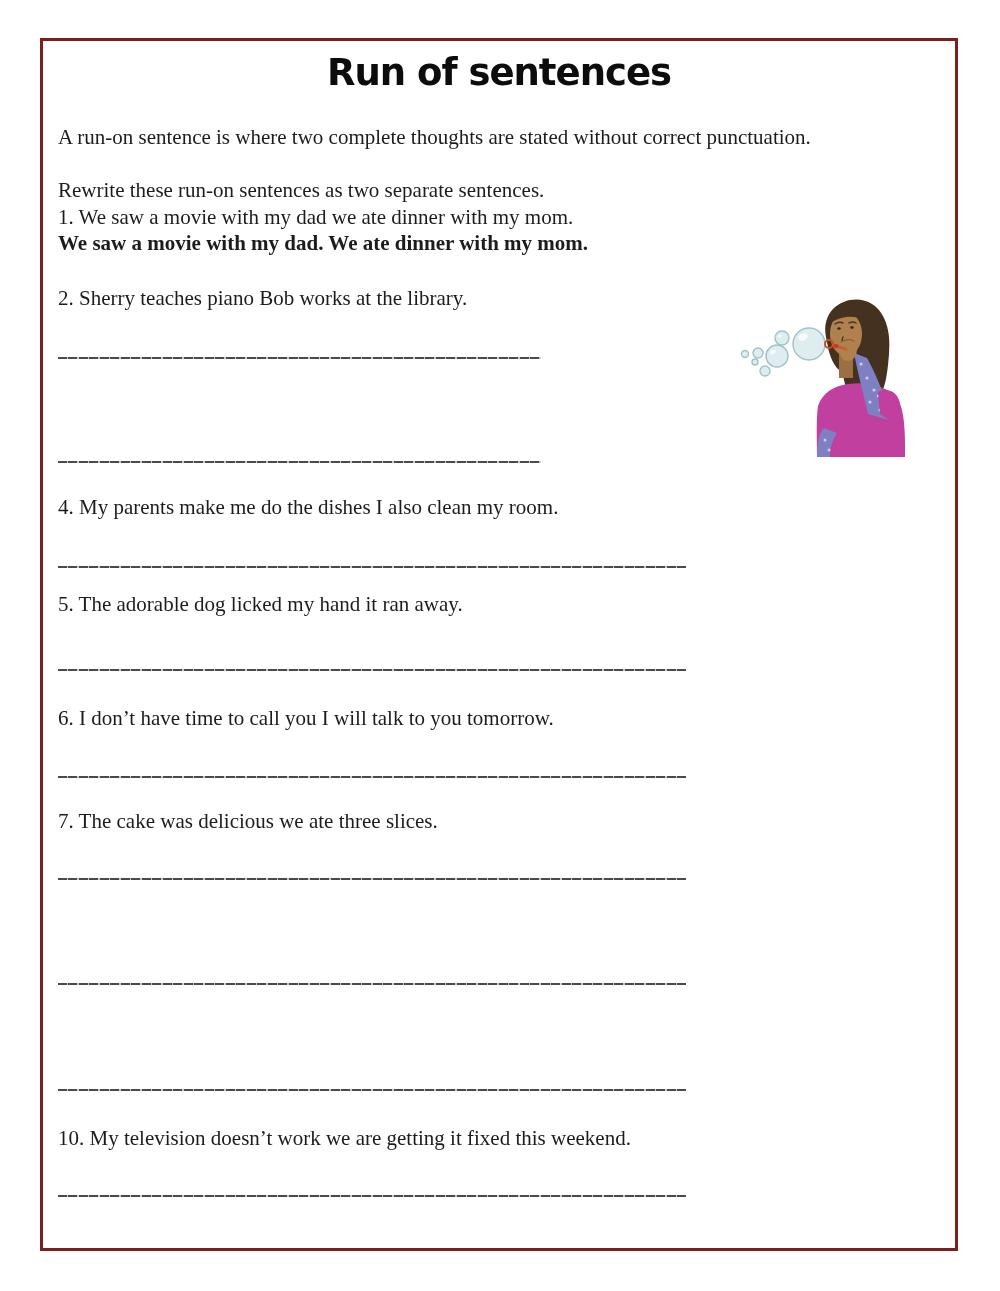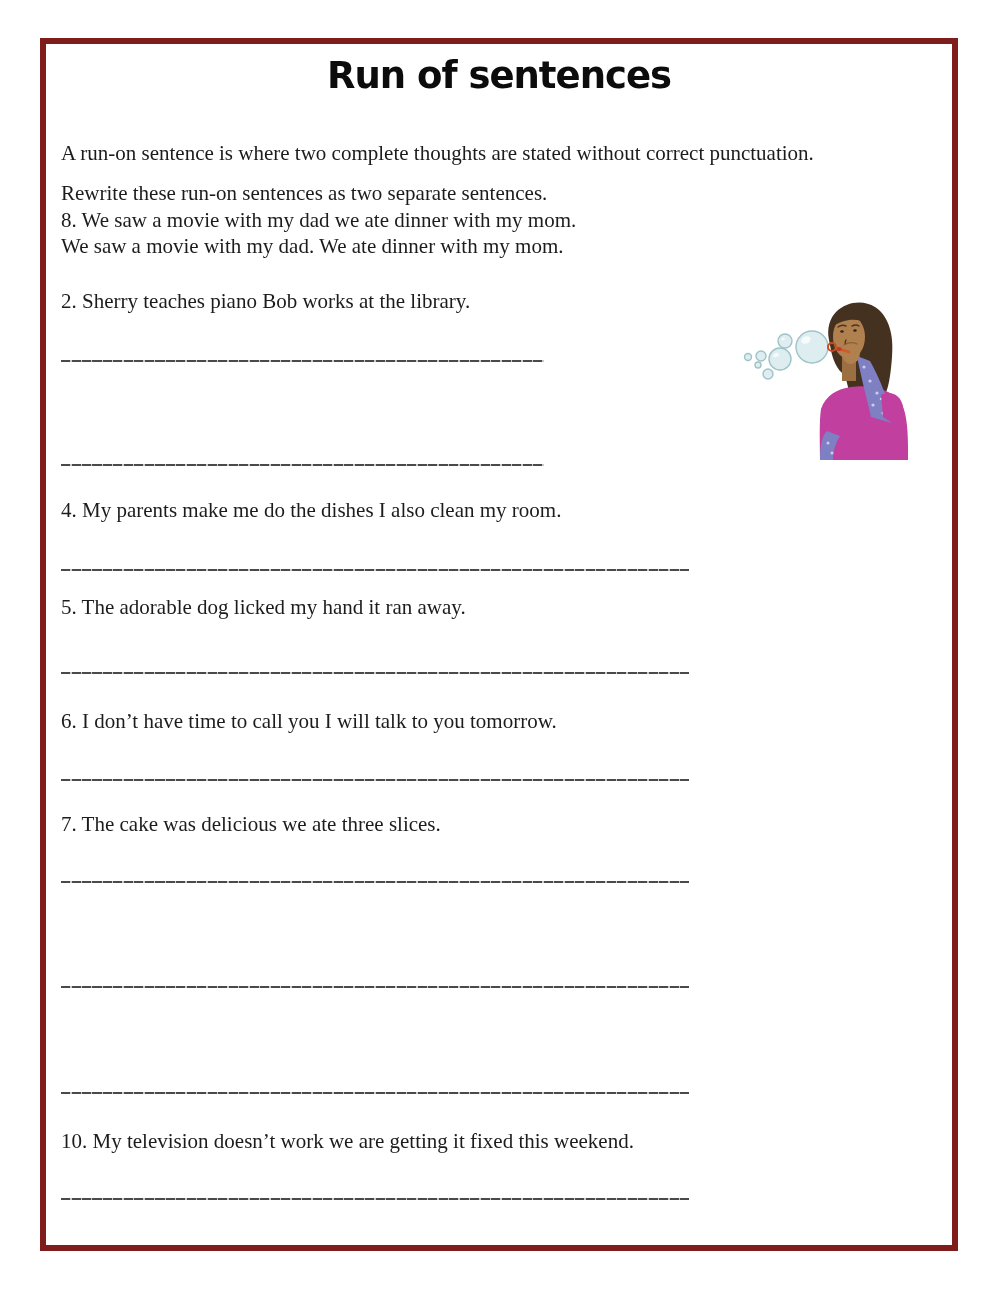--- a/index.html
+++ b/index.html
@@ -13,21 +13,21 @@
     position: relative;
     font-family: "Liberation Serif", serif;
     color: #1c1c1c;
   }
   .page {
     position: absolute;
     left: 40px;
     top: 38px;
     width: 918px;
     height: 1213px;
-    border: 6px solid #7f1d1d;
+    border: 3px solid #7f1d1d;
     box-sizing: border-box;
     background: #ffffff;
   }
   .title {
     position: absolute;
     top: 10px;
     left: 0;
     width: 100%;
     text-align: center;
     font-family: "DejaVu Sans", sans-serif;
@@ -36,21 +36,21 @@
     letter-spacing: -1px;
     color: #0c0c0c;
   }
   .t {
     position: absolute;
     left: 15px;
     font-size: 21px;
     line-height: 26px;
     white-space: nowrap;
   }
-  .bold { font-weight: normal; }
+  .bold { font-weight: bold; }
   .blank {
     position: absolute;
     left: 15px;
     height: 2px;
     background: repeating-linear-gradient(90deg, #4a4a4a 0 9px, #c9c9c9 9px 10.5px);
   }
   .blank.short { width: 483px; }
   .blank.long  { width: 628px; }
   .illus {
     position: absolute;
@@ -60,23 +60,23 @@
     height: 165px;
   }
 </style>
 </head>
 <body>
 
 <div class="page">
 
   <div class="title">Run of sentences</div>
 
-  <div class="t" style="top:96px">A run-on sentence is where two complete thoughts are stated without correct punctuation.</div>
+  <div class="t" style="top:83px">A run-on sentence is where two complete thoughts are stated without correct punctuation.</div>
   <div class="t" style="top:136px">Rewrite these run-on sentences as two separate sentences.</div>
-  <div class="t" style="top:163px">8. We saw a movie with my dad we ate dinner with my mom.</div>
+  <div class="t" style="top:163px">1. We saw a movie with my dad we ate dinner with my mom.</div>
   <div class="t bold" style="top:189px">We saw a movie with my dad. We ate dinner with my mom.</div>
 
   <div class="t" style="top:244px">2. Sherry teaches piano Bob works at the library.</div>
   <div class="blank short" style="top:316px"></div>
 
   <div class="blank short" style="top:420px"></div>
 
   <div class="t" style="top:453px">4. My parents make me do the dishes I also clean my room.</div>
   <div class="blank long" style="top:525px"></div>
 

